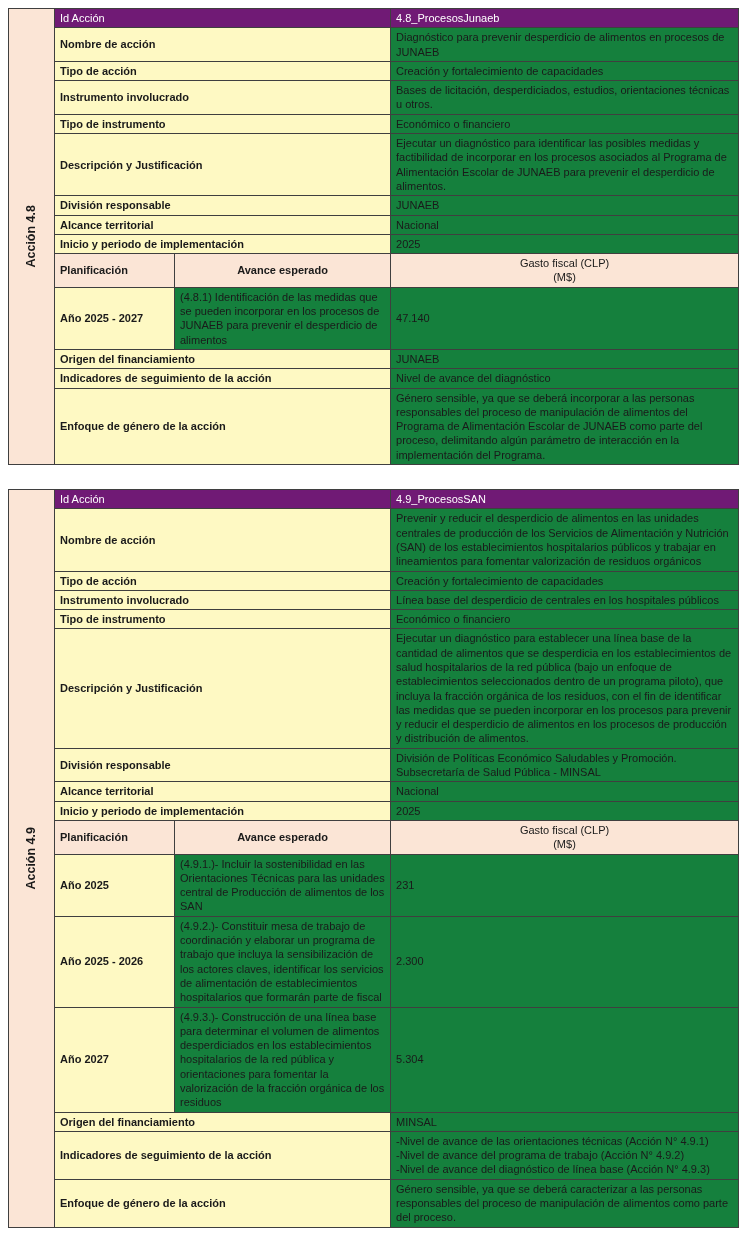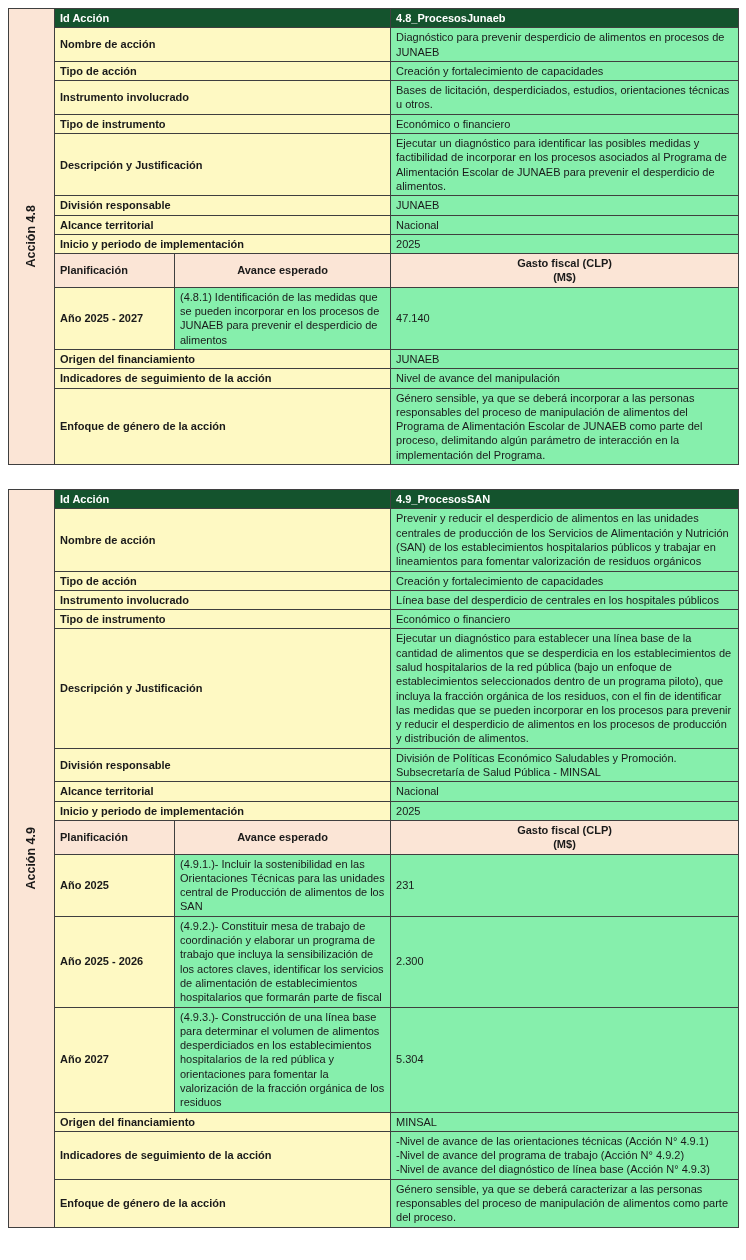--- a/index.html
+++ b/index.html
@@ -39,37 +39,37 @@
   }
   .side-text {
     writing-mode: vertical-rl;
     transform: rotate(180deg);
     font-weight: bold;
     font-size: 12.5px;
     margin: 0 auto;
     white-space: nowrap;
   }
   td.hdr {
-    background: #14532d;
+    background: #701a75;
     color: #ffffff;
-    font-weight: bold;
+    font-weight: normal;
   }
   td.lbl {
     background: #fef9c3;
     font-weight: bold;
   }
-  td.val { background: #86efac; margin-left: 32px; }
+  td.val { background: #15803d; margin-left: 32px; }
   td.num { text-align: left; }
   td.center { text-align: center; }
   td.planhdr {
     background: #FBE5D6;
     font-weight: bold;
   }
   td.pre { white-space: pre-line; }
-  .gasto-hdr { text-align: center; font-weight: bold; }
+  .gasto-hdr { text-align: center; font-weight: normal; }
 </style>
 </head>
 <body>
 
 <div class="sheet">
 
   <table class="action">
     <colgroup>
         <col class="c-side">
         <col class="c-a">
@@ -128,21 +128,21 @@
       <td class="lbl">Año 2025 - 2027</td>
       <td class="val">(4.8.1) Identificación de las medidas que se pueden incorporar en los procesos de JUNAEB para prevenir el desperdicio de alimentos</td>
       <td class="val num">47.140</td>
     </tr>
     <tr>
       <td class="lbl" colspan="2">Origen del financiamiento</td>
       <td class="val">JUNAEB</td>
     </tr>
     <tr>
       <td class="lbl" colspan="2">Indicadores de seguimiento de la acción</td>
-      <td class="val">Nivel de avance del manipulación</td>
+      <td class="val">Nivel de avance del diagnóstico</td>
     </tr>
     <tr>
       <td class="lbl" colspan="2">Enfoque de género de la acción</td>
       <td class="val">Género sensible, ya que se deberá incorporar a las personas responsables del proceso de manipulación de alimentos del Programa de Alimentación Escolar de JUNAEB como parte del proceso, delimitando algún parámetro de interacción en la implementación del Programa.</td>
     </tr>
     </tbody>
   </table>
 
   <div class="tbl-gap"></div>
 

